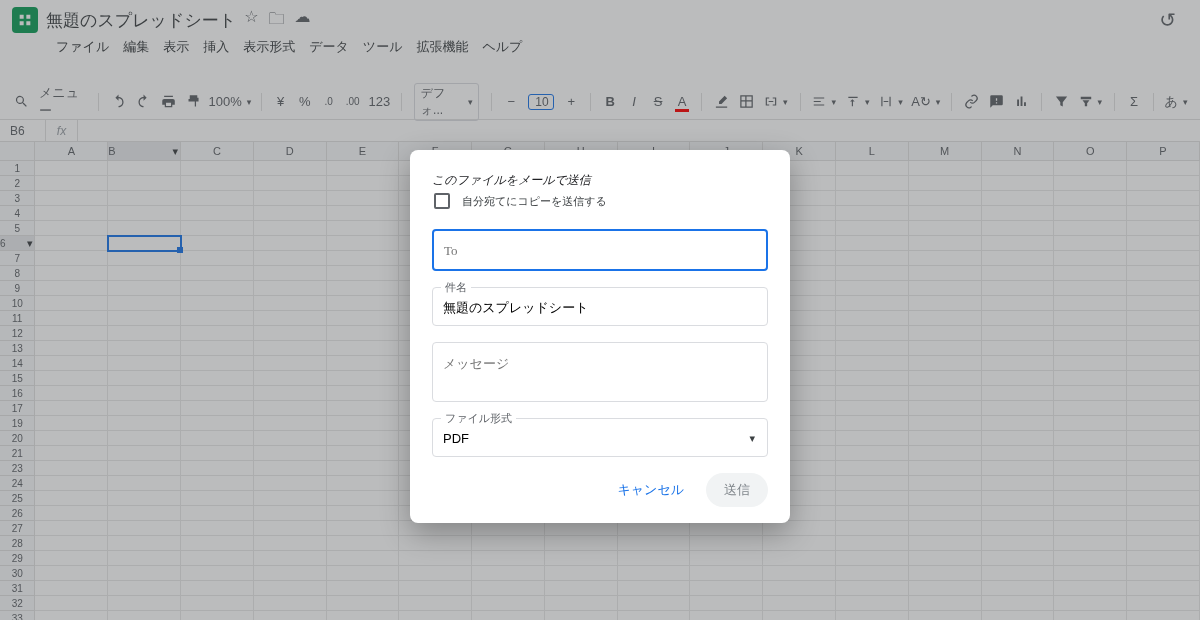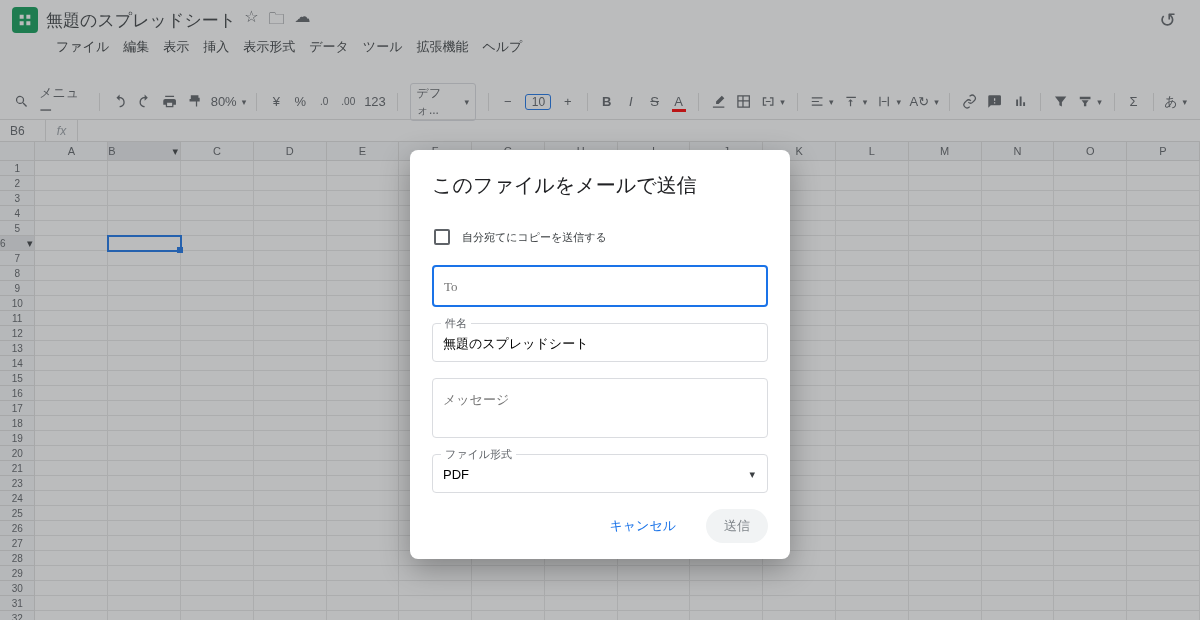--- a/index.html
+++ b/index.html
@@ -49,31 +49,31 @@
   .row{ display:flex; height:15px; }
   .rh{ width:36px; text-align:center; font-size:10px; color:#5f6368; background:#f8f9fa; border-right:1px solid #e0e0e0; border-bottom:1px solid #e0e0e0; line-height:15px;}
   .rh.sel{ background:#e8eaed;}
   .cell{ width:74px; border-right:1px solid #e8e8e8; border-bottom:1px solid #e8e8e8;}
   .selcell{ outline:2px solid #1a73e8; outline-offset:-1px; position:relative;}
   .selcell::after{content:""; position:absolute; right:-3px; bottom:-3px; width:6px; height:6px; background:#1a73e8;}
 
   
   .overlay{ position:absolute; inset:0; background:rgba(60,64,67,.35); display:flex; align-items:flex-start; justify-content:center; padding-top:150px; }
   .dialog{ width:380px; background:#fff; border-radius:8px; box-shadow:0 10px 30px rgba(0,0,0,.3); padding:22px 22px 16px 22px; }
-  .dlg-title{ font-size:20px; color:#202124; margin-bottom:30px;}
+  .dlg-title{ font-size:12px; color:#202124; margin-bottom:4px;font-style:italic;}
   .cbx-row{ display:flex; align-items:center; gap:12px; font-size:11px; color:#3c4043; margin-bottom:20px; padding-left:2px;}
   .cbx{ width:16px; height:16px; border:2px solid #5f6368; border-radius:2px;}
   .field{ position:relative; border:1px solid #dadce0; border-radius:4px; margin-bottom:16px; }
   .field.focus{ border:2px solid #1a73e8;font-family:Liberation Serif, serif; }
   .field input, .field textarea, .field .sel{ width:100%; border:none; outline:none; padding:12px 10px 10px 10px; font-size:13px; background:transparent; resize:none; font-family:inherit;}
   .field textarea{ height:54px; }
   .float-lbl{ position:absolute; top:-8px; left:8px; background:#fff; padding:0 4px; font-size:11px; color:#5f6368;}
   .sel{ display:flex; align-items:center; justify-content:space-between;}
   .sel:after{content:"▾"; font-size:11px; color:#3c4043; margin-right:2px;}
-  .dlg-actions{ display:flex; justify-content:flex-end; gap:16px; margin-top:6px;}
+  .dlg-actions{ display:flex; justify-content:flex-end; gap:8px; margin-top:6px;}
   .btn-text{ padding:8px 14px; font-size:13px; color:#1a73e8; border:none; background:none; cursor:pointer; border-radius:4px;}
   .btn-fill{ padding:8px 18px; font-size:13px; color:#80868b; background:#f1f3f4; border:none; border-radius:18px; cursor:not-allowed;}
   .anchor-f{ position:relative;}
   .anchor-f::before{ content:""; position:absolute; top:0; right:0; border:4px solid transparent; border-top-color:#fbbc04; border-right-color:#fbbc04;}
 </style>
 </head>
 <body>
 
 <div class="app">
 
@@ -130,21 +130,21 @@
     <span class="btn">
         <svg viewBox="0 0 24 24">
           <path d="M19 8H5a3 3 0 00-3 3v6h4v4h12v-4h4v-6a3 3 0 00-3-3zm-3 11H8v-5h8zm3-14H5V3h14z"></path>
         </svg>
       </span>
     <span class="btn">
         <svg viewBox="0 0 24 24">
           <path d="M18 4V2H6v6H4v4h10v8h2v-8h4V6h-2V4z"></path>
         </svg>
       </span>
-    <span class="btn zoom dd">80%</span>
+    <span class="btn zoom dd">100%</span>
     <div class="sep"></div>
     <span class="btn">¥</span>
     <span class="btn">%</span>
     <span class="btn" style="font-size:10px">.0</span>
     <span class="btn" style="font-size:10px">.00</span>
     <span class="btn">123</span>
     <div class="sep"></div>
     <span class="fontbox dd">デフォ...</span>
     <div class="sep"></div>
     <span class="btn">−</span>
@@ -571,39 +571,20 @@
           <div class="cell"></div>
           <div class="cell"></div>
           <div class="cell"></div>
           <div class="cell"></div>
           <div class="cell"></div>
           <div class="cell"></div>
           <div class="cell"></div>
           <div class="cell"></div>
         </div>
         <div class="row">
-          <div class="rh">18</div>
-          <div class="cell"></div>
-          <div class="cell"></div>
-          <div class="cell"></div>
-          <div class="cell"></div>
-          <div class="cell"></div>
-          <div class="cell"></div>
-          <div class="cell"></div>
-          <div class="cell"></div>
-          <div class="cell"></div>
-          <div class="cell"></div>
-          <div class="cell"></div>
-          <div class="cell"></div>
-          <div class="cell"></div>
-          <div class="cell"></div>
-          <div class="cell"></div>
-          <div class="cell"></div>
-        </div>
-        <div class="row">
           <div class="rh">19</div>
           <div class="cell"></div>
           <div class="cell"></div>
           <div class="cell"></div>
           <div class="cell"></div>
           <div class="cell"></div>
           <div class="cell"></div>
           <div class="cell"></div>
           <div class="cell"></div>
           <div class="cell"></div>

